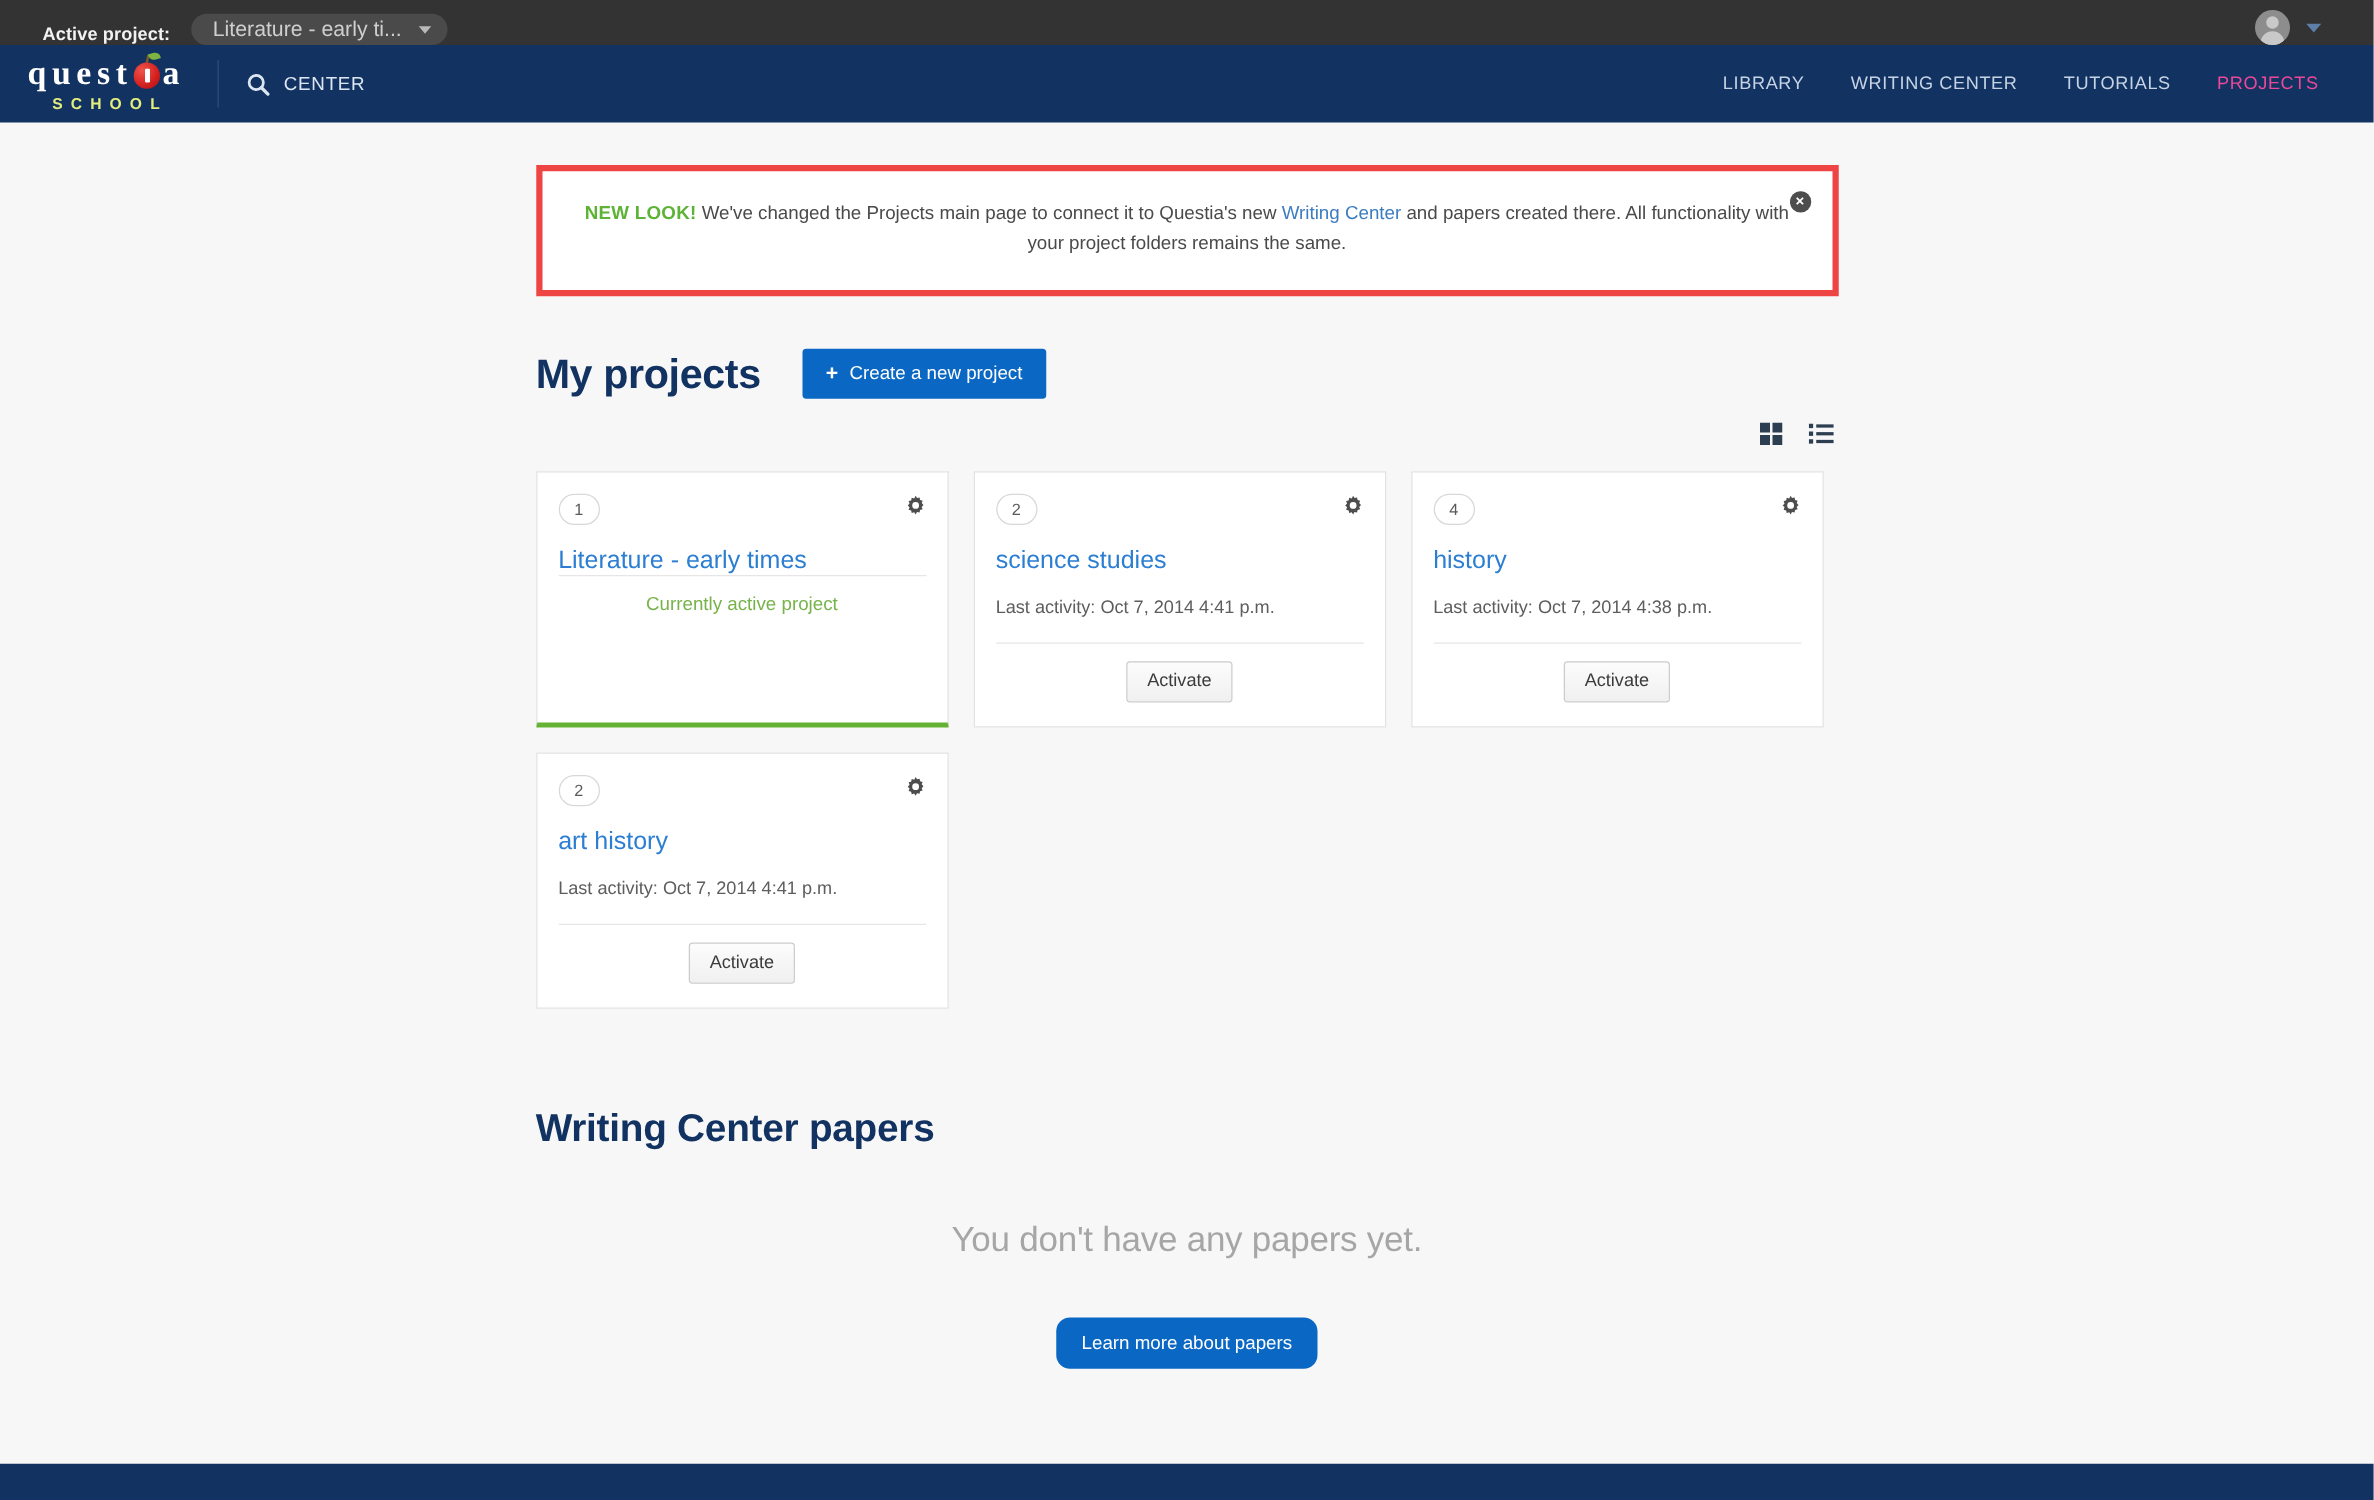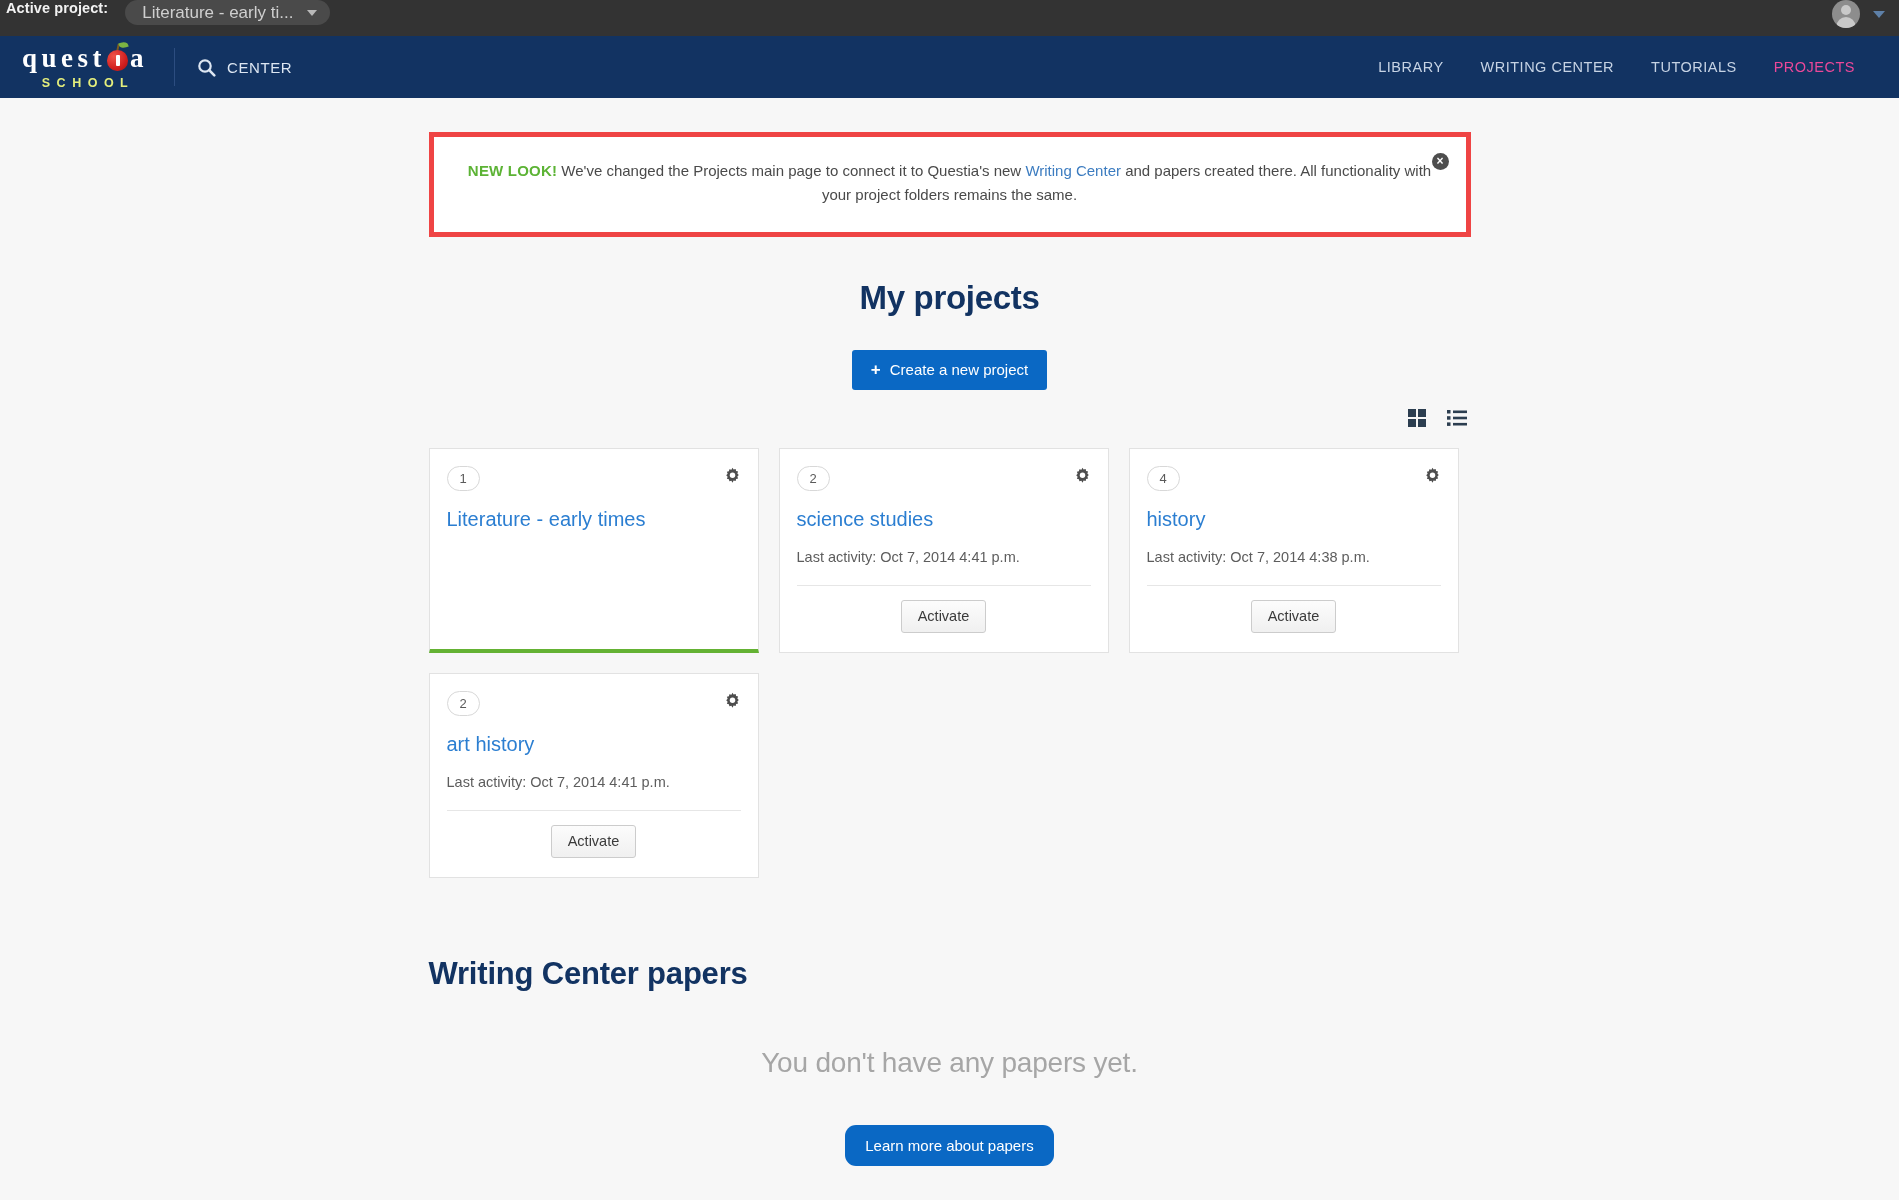--- a/index.html
+++ b/index.html
@@ -10,22 +10,22 @@
     background:#f7f7f7;
     color:#333;
     overflow:hidden;
   }
 
   
   .topbar {
     height:36px;
     background:#333333;
     display:flex;
-    align-items:flex-start;
-    padding:0 6px;
+    align-items:flex-end;
+    padding:0 34px;
     position:relative;
   }
   .topbar-label {
     color:#f2f2f2;
     font-size:14.5px;
     font-weight:bold;
     letter-spacing:.1px;
   }
   .active-project-select {
     margin-left:17px;
@@ -175,21 +175,20 @@
     width:17px;height:17px;border-radius:50%;
     background:#4d4d4d; color:#fff;
     font-size:12px; font-weight:bold; line-height:17px;
     text-align:center; cursor:pointer;
     font-family:"Liberation Sans", sans-serif;
   }
 
   .section-head {
     display:flex; align-items:center; gap:33px;
     margin-top:42px;
-    flex-direction:column;
   }
   h1.page-title {
     margin:0;
     font-size:33px;
     font-weight:bold;
     color:#123362;
     letter-spacing:-.3px;
   }
   .btn-primary {
     background:#0a68c4;
@@ -390,20 +389,23 @@
         <div class="card-top">
           <span class="count-badge">1</span>
           <span class="gear-icon">
             <svg width="17" height="17" viewBox="0 0 20 20">
               <path d="M10 0.8l1.3 2.1 2.4-.6.5 2.4 2.4.6-.9 2.3 1.7 1.8-1.7 1.8.9 2.3-2.4.6-.5 2.4-2.4-.6L10 18.4l-1.3-2.1-2.4.6-.5-2.4-2.4-.6.9-2.3L2.6 9.8l1.7-1.8-.9-2.3 2.4-.6.5-2.4 2.4.6z" fill="#4d4d4d"></path>
               <circle cx="10" cy="9.8" r="3.2" fill="#ffffff"></circle>
             </svg>
           </span>
         </div>
         <a class="card-title">Literature - early times</a>
+        <div class="card-foot">
+          <span class="active-label">Currently active project</span>
+        </div>
       </div>
 
       <div class="card">
         <div class="card-top">
           <span class="count-badge">2</span>
           <span class="gear-icon">
             <svg width="17" height="17" viewBox="0 0 20 20">
               <path d="M10 0.8l1.3 2.1 2.4-.6.5 2.4 2.4.6-.9 2.3 1.7 1.8-1.7 1.8.9 2.3-2.4.6-.5 2.4-2.4-.6L10 18.4l-1.3-2.1-2.4.6-.5-2.4-2.4-.6.9-2.3L2.6 9.8l1.7-1.8-.9-2.3 2.4-.6.5-2.4 2.4.6z" fill="#4d4d4d"></path>
               <circle cx="10" cy="9.8" r="3.2" fill="#ffffff"></circle>
             </svg>

